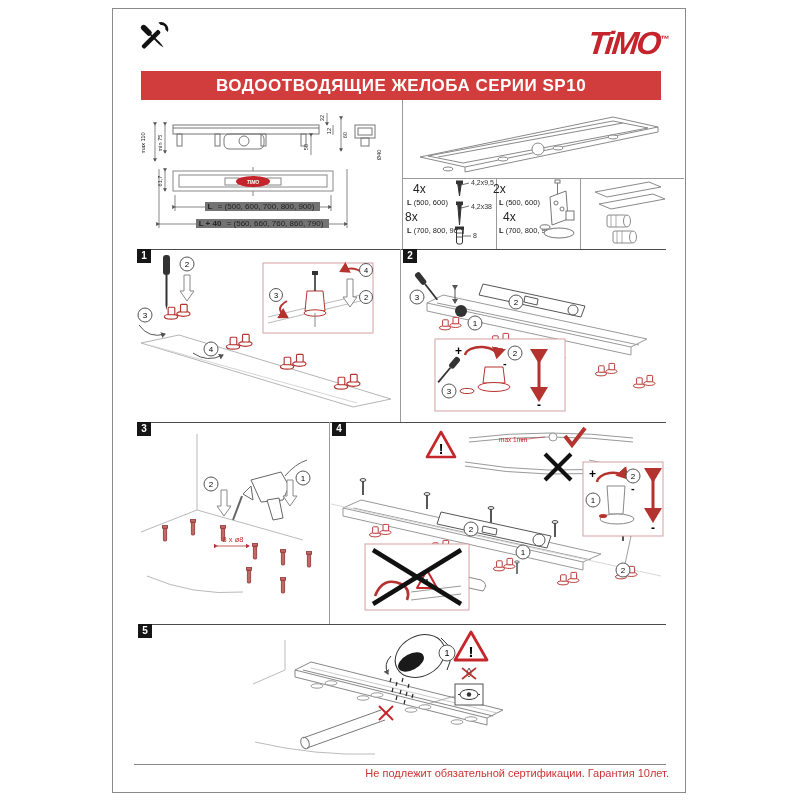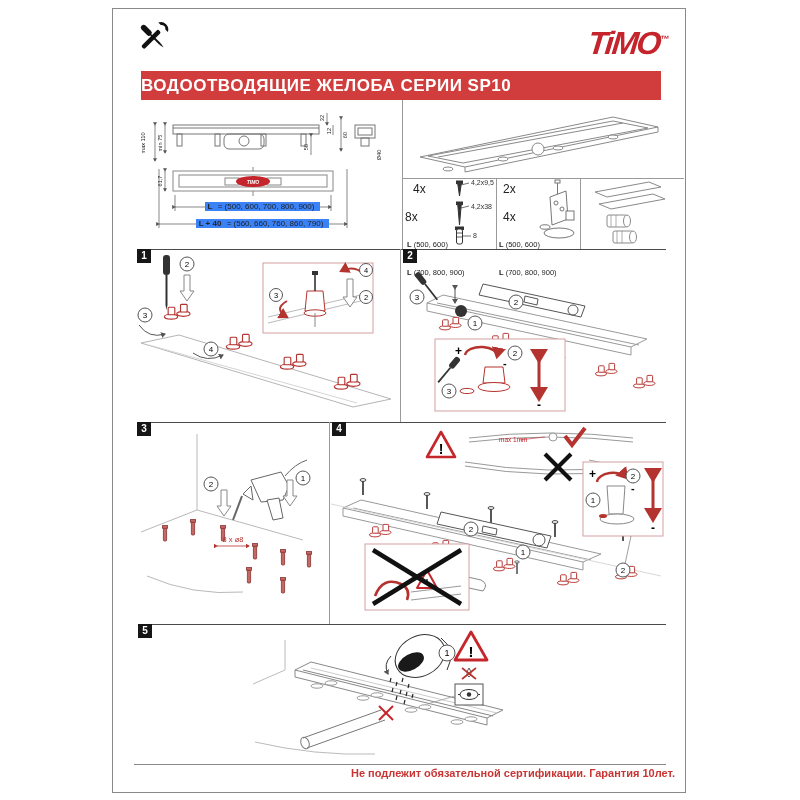--- a/index.html
+++ b/index.html
@@ -1,34 +1,34 @@
 <!DOCTYPE html>
 <html><head>
 <meta charset="utf-8">
 <style>
   html,body{margin:0;padding:0;background:#fff;}
   body{width:800px;height:800px;position:relative;font-family:"Liberation Sans",sans-serif;}
   #page{position:absolute;left:112px;top:8px;width:572px;height:783px;background:#fff;border:1px solid #8a8a8a;}
   .rule{position:absolute;height:1px;background:#4a4a4a;}
   .vline{position:absolute;width:1px;background:#9a9a9a;}
   .banner{position:absolute;left:28px;top:62px;width:520px;height:29px;background:#d13c3c;color:#fff;
-          font-size:17px;font-weight:bold;text-align:left;line-height:29px;letter-spacing:.5px;}
+          font-size:17px;font-weight:bold;text-align:center;line-height:29px;letter-spacing:.5px;}
   .logo{position:absolute;left:452px;top:6px;width:104px;height:48px;color:#c4242b;font-weight:bold;font-style:italic;
         font-size:32px;letter-spacing:-2px;transform:skewX(-6deg);line-height:48px;text-align:right;}
   .logo sup{font-size:9px;letter-spacing:0;vertical-align:super;}
   .stepbox{position:absolute;width:14px;height:14px;background:#161616;color:#fff;font-size:10px;font-weight:bold;
            text-align:center;line-height:14px;z-index:5;}
   .qty{position:absolute;font-size:12px;color:#222;font-weight:500;text-align:right;}
-  .sizes{position:absolute;font-size:7.5px;color:#222;margin-top:42px;}
+  .sizes{position:absolute;font-size:7.5px;color:#222;}
   .sizes b{font-weight:bold;}
   .slab{position:absolute;font-size:7px;color:#333;}
   .dimlab{position:absolute;font-size:8px;color:#222;text-align:center;}
   .dimlab b{font-weight:bold;}
-  .dimlab span{background:#3b82f6;padding:0 3px;}
-  .footer{position:absolute;right:10px;top:758px;font-size:11px;font-weight:bold;color:#c93434;}
+  .dimlab span{background:#737373;padding:0 3px;}
+  .footer{position:absolute;right:16px;top:758px;font-size:11px;font-weight:normal;color:#c93434;}
   svg{position:absolute;overflow:visible;}
   text{font-family:"Liberation Sans",sans-serif;}
 </style>
 </head>
 <body>
 
 <div id="page">
 
   <svg width="0" height="0" style="left:0;top:0">
     <defs>
@@ -170,21 +170,21 @@
       <rect x="5.5" y="49" width="6" height="15" rx="2" fill="#fff"></rect>
       <line x1="6" y1="53" x2="11" y2="53" stroke-width="0.8"></line>
         <line x1="6" y1="57" x2="11" y2="57" stroke-width="0.8"></line>
       <line x1="12" y1="56" x2="20" y2="56" stroke-width="0.7"></line>
     </g>
   </svg>
   <div class="slab" style="left:358px;top:170px">4,2x9,5</div>
   <div class="slab" style="left:358px;top:194px">4,2x38</div>
   <div class="slab" style="left:360px;top:223px">8</div>
 
-  <div class="qty" style="left:390px;top:173px">2x</div>
+  <div class="qty" style="left:380px;top:173px">2x</div>
   <div class="sizes" style="left:386px;top:189px"><b>L</b> <span>(500, 600)</span></div>
   <div class="qty" style="left:390px;top:201px">4x</div>
   <div class="sizes" style="left:386px;top:217px"><b>L</b> <span>(700, 800, 900)</span></div>
 
   <svg width="40" height="66" viewBox="0 0 40 66" style="left:426px;top:170px">
     <g stroke="#777" fill="#fff" stroke-width="1">
       <rect x="16" y="1" width="5" height="3"></rect>
         <line x1="18.5" y1="4" x2="18.5" y2="16"></line>
       <polygon points="11,18 27,12 29,40 13,46"></polygon>
       <circle cx="17" cy="24" r="2"></circle>

